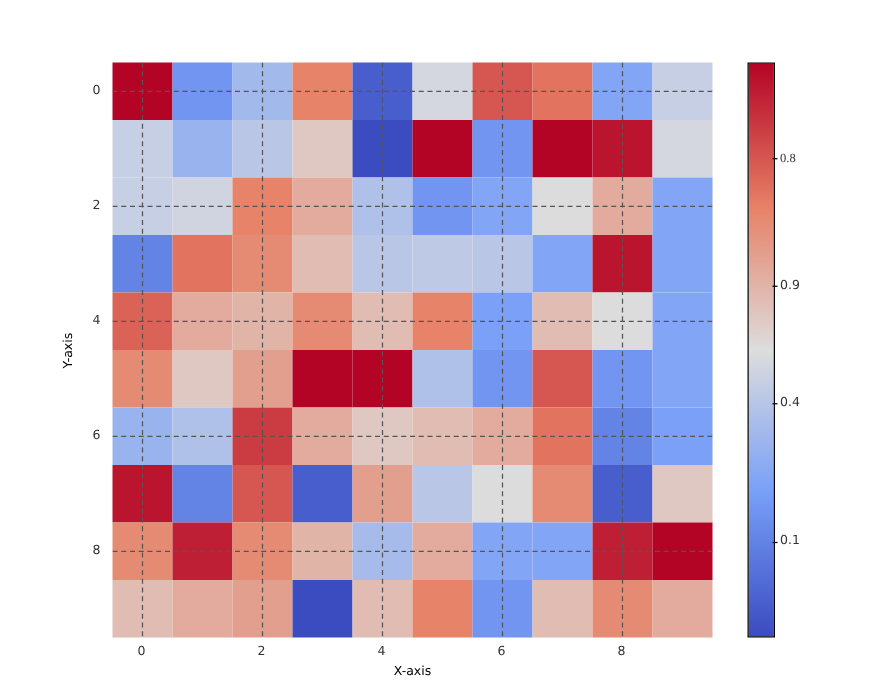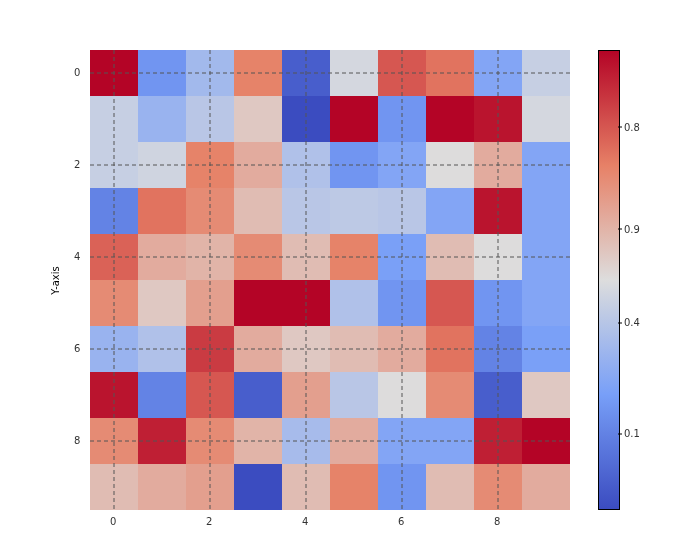--- a/index.html
+++ b/index.html
@@ -228,22 +228,23 @@
       <div class="tick" style="left: 494px; top: 516px;">8</div>
     </div>
   <div id="yticks">
       <div class="tick" style="left: 74px; top: 67px;">0</div>
       <div class="tick" style="left: 74px; top: 159px;">2</div>
       <div class="tick" style="left: 74px; top: 251px;">4</div>
       <div class="tick" style="left: 74px; top: 343px;">6</div>
       <div class="tick" style="left: 74px; top: 435px;">8</div>
     </div>
 
+  <div class="xlabel">X-axis</div>
 
   <div class="cbar" id="cbar" style="background: linear-gradient(to top, rgb(59, 76, 192) 0%, rgb(71, 92, 203) 5%, rgb(83, 109, 214) 10%, rgb(95, 125, 225) 15%, rgb(107, 142, 236) 20%, rgb(120, 159, 248) 25%, rgb(140, 171, 242) 30%, rgb(160, 183, 237) 35%, rgb(180, 196, 231) 40%, rgb(200, 208, 226) 45%, rgb(221, 221, 221) 50%, rgb(223, 202, 197) 55%, rgb(225, 184, 173) 60%, rgb(227, 165, 150) 65%, rgb(229, 147, 126) 70%, rgb(231, 129, 103) 75%, rgb(220, 103, 89) 80%, rgb(210, 79, 77) 85%, rgb(200, 53, 63) 90%, rgb(190, 29, 51) 95%, rgb(180, 4, 38) 100%);"></div>
   <div id="cticks">
       <div class="cbar-tick" style="top: 433.333px;">0.1</div>
       <div class="cbar-tick" style="top: 322px;">0.4</div>
       <div class="cbar-tick" style="top: 228.889px;">0.9</div>
-      <div class="cbar-tick" style="top: 126.667px;">0.8</div>
+      <div class="cbar-tick" style="top: 126.667px; font-family: Liberation Serif, serif;">0.8</div>
     </div>
 
 </div>
 
 </body></html>

